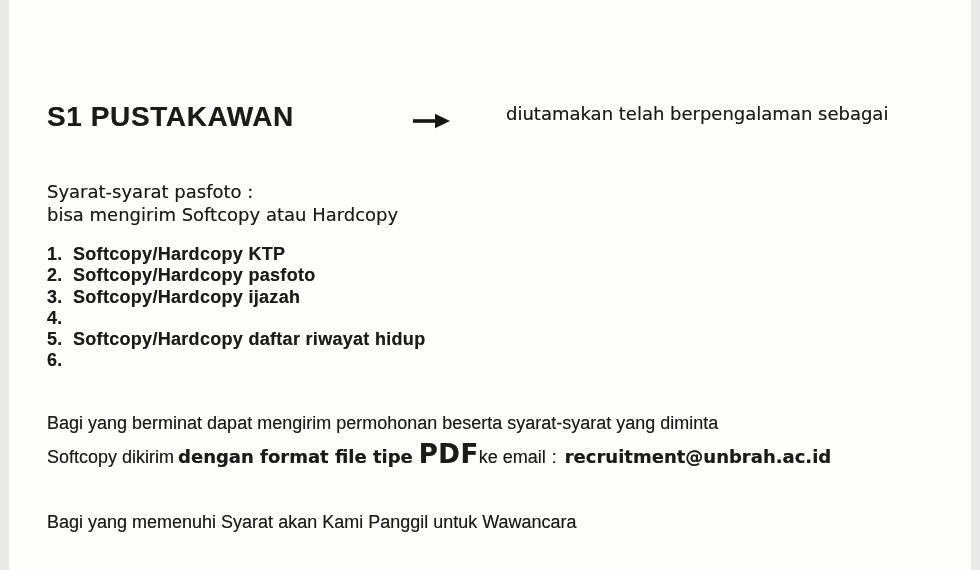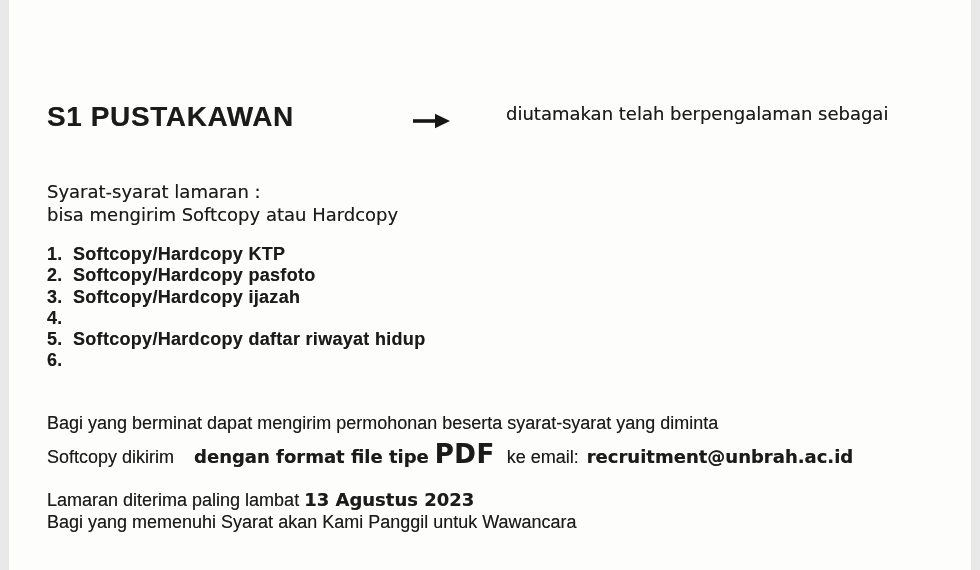--- a/index.html
+++ b/index.html
@@ -75,28 +75,27 @@
   }
   .interest-line  { top: 412px; }
   .softcopy-line  { top: 438px; line-height: 32px; }
   .deadline-line  { top: 488px; }
   .interview-line { top: 511px; }
 
   .b-wide {
     font-family: "DejaVu Sans", sans-serif;
     font-weight: 700;
   }
-  .seg-bold { margin-left: 20px; }
+  .seg-bold { margin-left: 4px; }
   .file-type {
     font-size: 26px;
     margin-left: 6px;
-    margin-right: 12px;
     letter-spacing: 0.5px;
   }
-  .email-label { }
+  .email-label { margin-right: 6px; }
   .email-colon { margin-right: 8px; }
 </style>
 </head>
 <body>
 
 <div class="page">
 
   <h1 class="abs title">S1 PUSTAKAWAN</h1>
 
   <span class="abs arrow-wrap">
@@ -104,21 +103,21 @@
       <path d="M1 9 H24" stroke="#161616" stroke-width="3.6" fill="none"></path>
       <polygon points="23,1.8 38,9 23,16.2" fill="#161616"></polygon>
     </svg>
   </span>
 
   <div class="abs qualification">
     <div>diutamakan telah berpengalaman sebagai</div>
   </div>
 
   <div class="abs req-heading-block">
-    <div>Syarat-syarat lamaran :</div>
+    <div>Syarat-syarat pasfoto :</div>
     <div>bisa mengirim Softcopy atau Hardcopy</div>
   </div>
 
   <div class="abs req-list">
     <div class="req-item">
       <span class="req-num">1.</span>
       <span class="req-text">Softcopy/Hardcopy KTP</span>
     </div>
     <div class="req-item">
       <span class="req-num">2.</span>
@@ -139,20 +138,16 @@
       <span class="req-num">6.</span>
     </div>
   </div>
 
   <div class="abs para interest-line">Bagi yang berminat dapat mengirim permohonan beserta syarat-syarat yang diminta</div>
 
   <div class="abs para softcopy-line">
     <span>Softcopy dikirim</span><span class="b-wide seg-bold">dengan format file tipe</span><span class="b-wide file-type">PDF</span><span class="email-label">ke email</span><span class="email-colon">:</span><span class="b-wide">recruitment@unbrah.ac.id</span>
   </div>
 
-  <div class="abs para deadline-line">
-    <span>Lamaran diterima paling lambat</span>
-    <span class="b-wide">13 Agustus 2023</span>
-  </div>
 
   <div class="abs para interview-line">Bagi yang memenuhi Syarat akan Kami Panggil untuk Wawancara</div>
 
 </div>
 
 </body></html>

